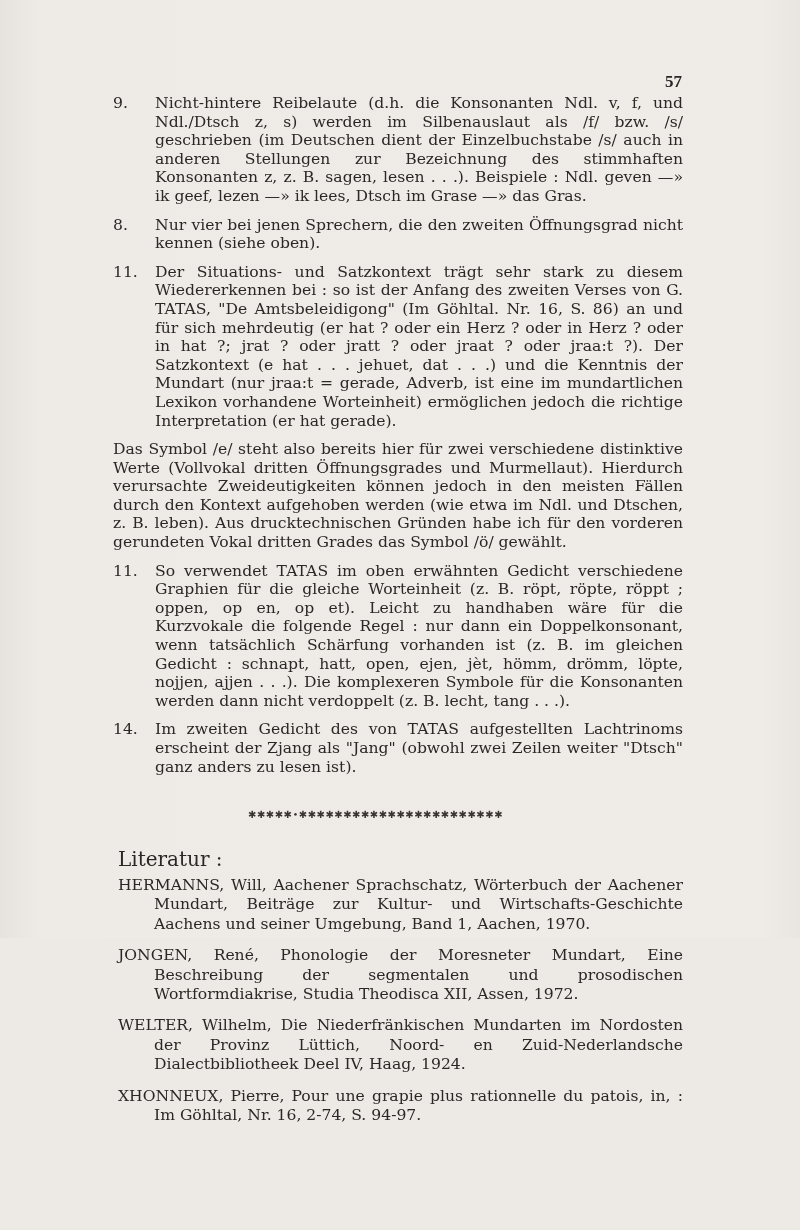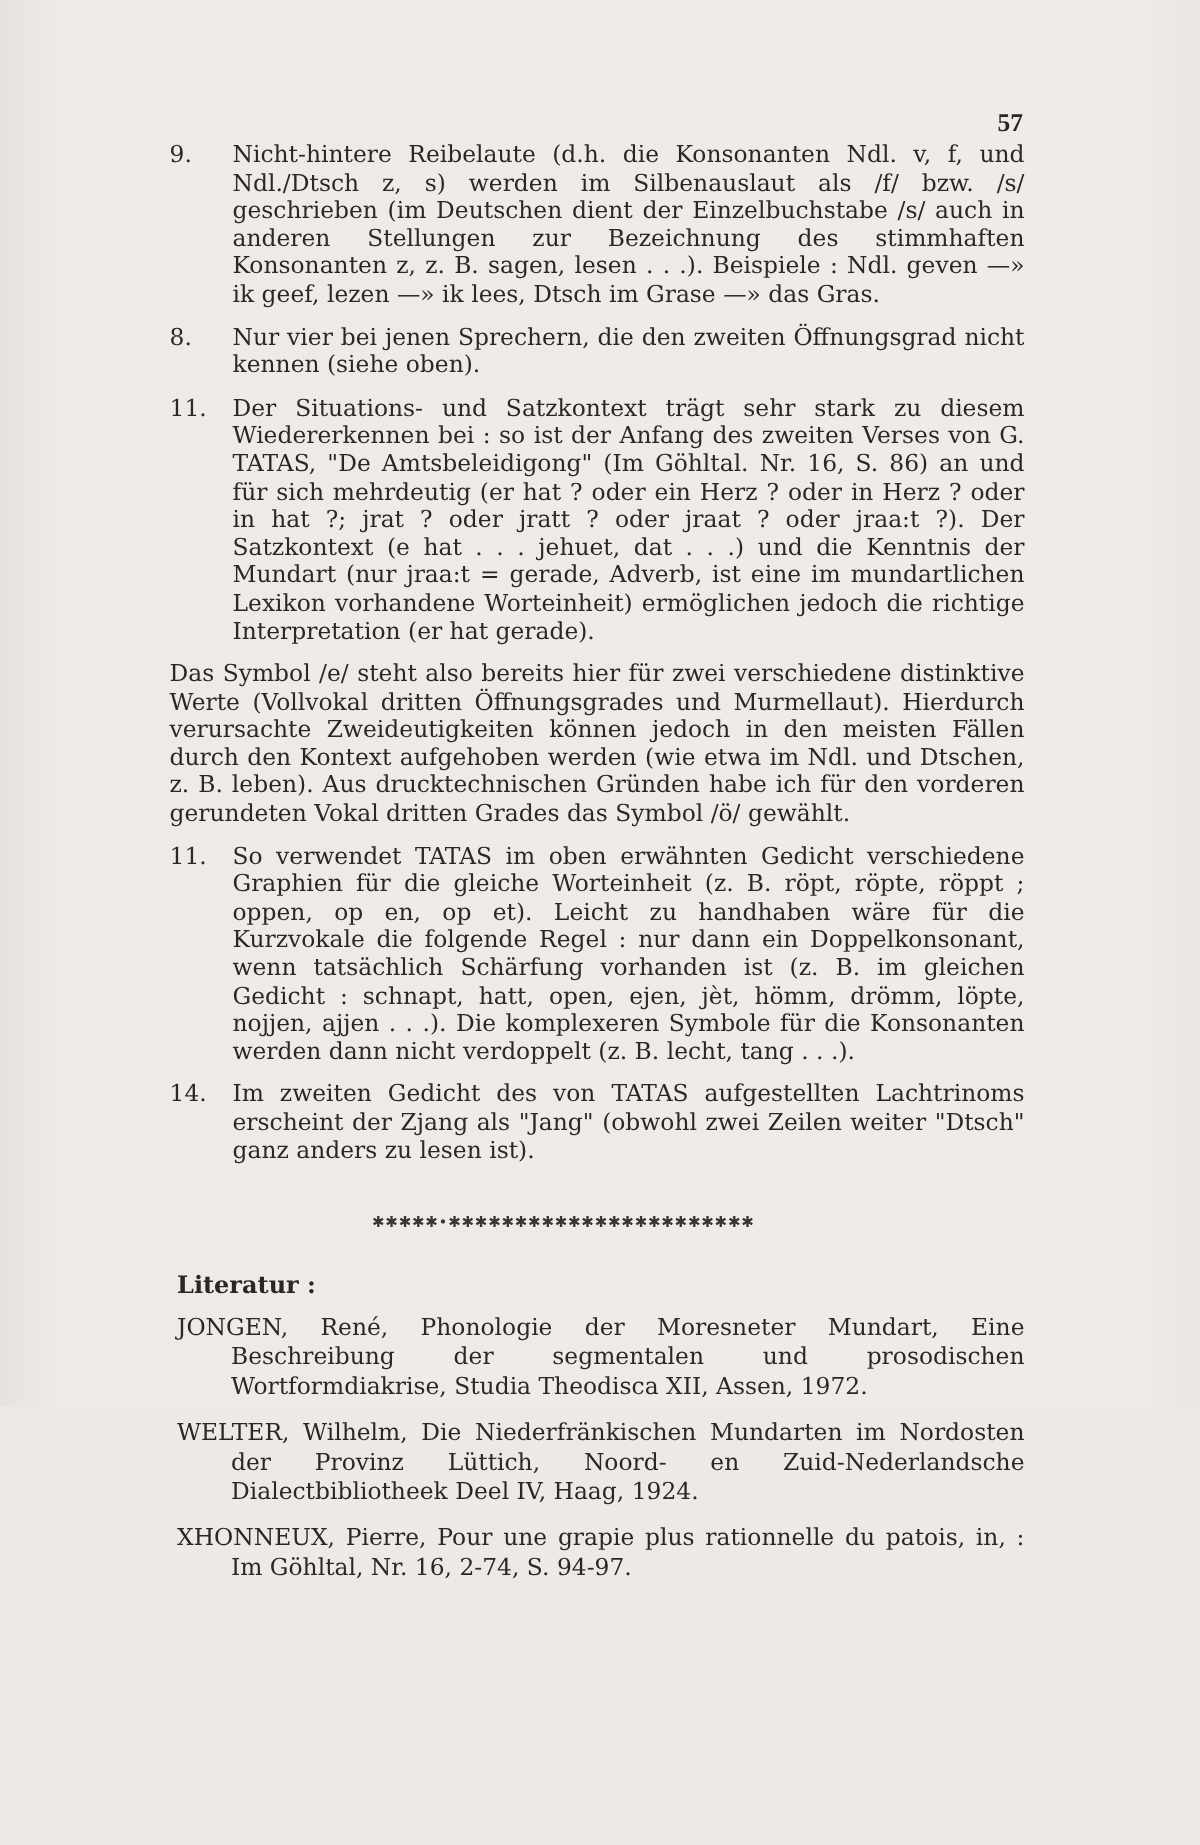--- a/index.html
+++ b/index.html
@@ -26,21 +26,21 @@
   }
   .note { display: flex; margin-bottom: 10px; }
   .note-num { width: 42px; flex: none; text-align: left; }
   .note-text { flex: 1; text-align: justify; }
   .divider {
     position: absolute; left: 248px; top: 809px; width: 310px;
     font-size: 10px; letter-spacing: 0.5px; color: #3a3533; white-space: nowrap; overflow: hidden;
   }
   .lit-heading {
     position: absolute; left: 118px; top: 847px;
-    font-size: 16px; font-weight: bold;
+    font-size: 20px; font-weight: normal;
   }
   .refs {
     position: absolute; left: 118px; top: 876px; width: 565px;
     font-size: 15.6px; line-height: 19.4px;
   }
   .ref { margin-bottom: 12px; padding-left: 36px; text-indent: -36px; text-align: justify; }
 </style>
 </head>
 <body>
 
@@ -71,17 +71,18 @@
       <span class="note-num">14.</span>
       <span class="note-text">Im zweiten Gedicht des von TATAS aufgestellten Lachtrinoms erscheint der Zjang als "Jang" (obwohl zwei Zeilen weiter "Dtsch" ganz anders zu lesen ist).</span>
     </div>
   </div>
 
   <div class="divider">✱✱✱✱✱•✱✱✱✱✱✱✱✱✱✱✱✱✱✱✱✱✱✱✱✱✱✱✱</div>
 
   <div class="lit-heading">Literatur :</div>
 
   <div class="refs">
+    <div class="ref">HERMANNS, Will, Aachener Sprachschatz, Wörterbuch der Aachener Mundart, Beiträge zur Kultur- und Wirtschafts-Geschichte Aachens und seiner Umgebung, Band 1, Aachen, 1970.</div>
     <div class="ref">JONGEN, René, Phonologie der Moresneter Mundart, Eine Beschreibung der segmentalen und prosodischen Wortformdiakrise, Studia Theodisca XII, Assen, 1972.</div>
     <div class="ref">WELTER, Wilhelm, Die Niederfränkischen Mundarten im Nordosten der Provinz Lüttich, Noord- en Zuid-Nederlandsche Dialectbibliotheek Deel IV, Haag, 1924.</div>
     <div class="ref">XHONNEUX, Pierre, Pour une grapie plus rationnelle du patois, in, : Im Göhltal, Nr. 16, 2-74, S. 94-97.</div>
   </div>
 </div>
 
 </body></html>

